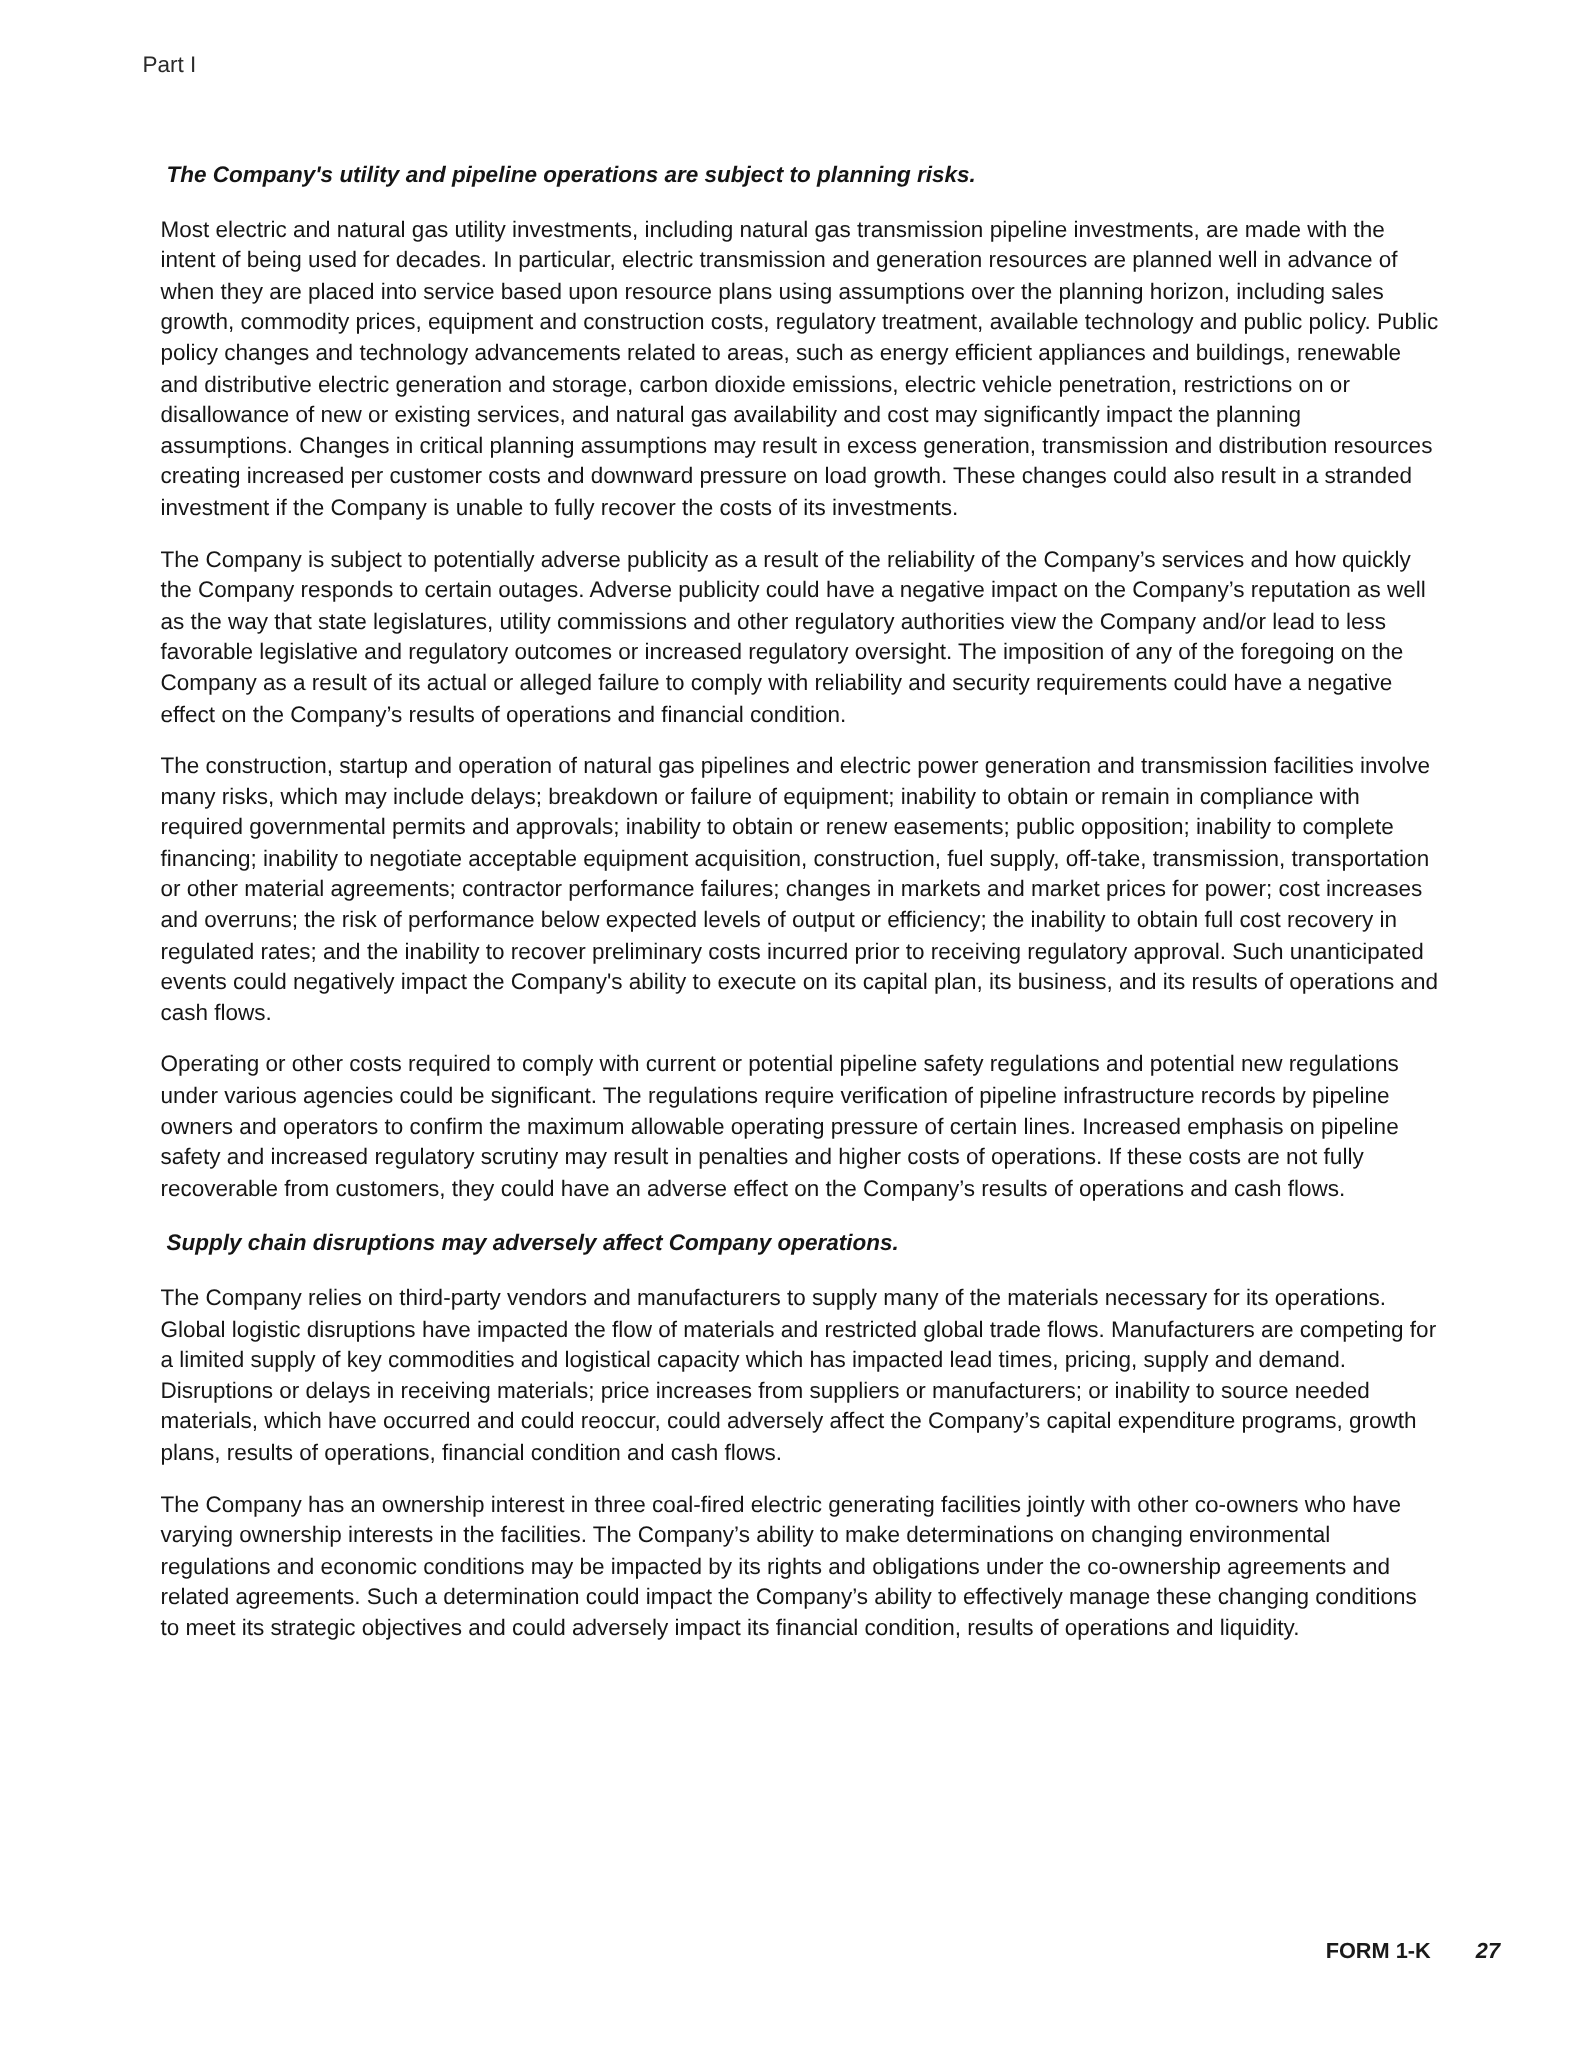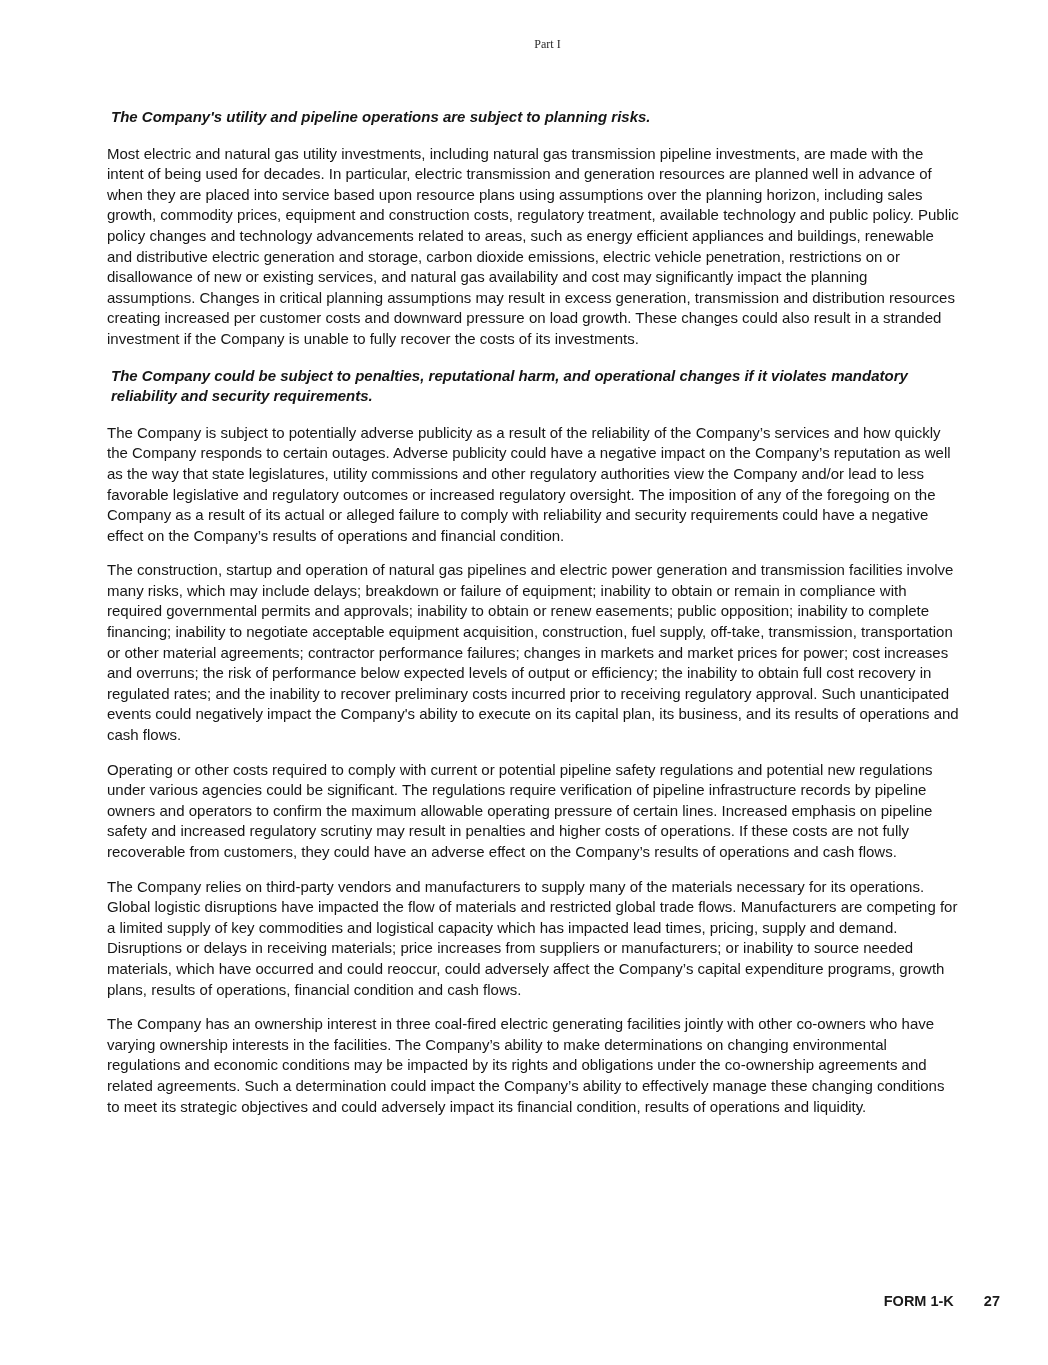--- a/index.html
+++ b/index.html
@@ -10,25 +10,24 @@
     background: #ffffff;
     font-family: "Liberation Sans", sans-serif;
     color: #161616;
     overflow: hidden;
   }
   .page-header {
     position: absolute;
     top: 36px;
     left: 95px;
     right: 48px;
-    text-align: center;
-    font-size: 12px;
+    text-align: left;
+    font-size: 15px;
     line-height: 16px;
     color: #2a2a2a;
-    font-family: Liberation Serif, serif;
   }
   .content {
     position: absolute;
     top: 91px;
     left: 95px;
     width: 864px;
     font-size: 15px;
     line-height: 20.6px;
   }
   .section { margin: 0; }
@@ -45,49 +44,49 @@
   .page-footer {
     position: absolute;
     top: 1293px;
     left: 95px;
     right: 48px;
     text-align: right;
     font-size: 14.5px;
     font-weight: bold;
     color: #1a1a1a;
   }
-  .page-footer .page-number { margin-left: 30px; }
+  .page-footer .page-number { margin-left: 30px; font-style: italic; }
 </style>
 </head>
 <body>
 
 <div class="page">
 
   <div class="page-header">
     <span>Part I</span>
   </div>
 
   <div class="content">
 
     <div class="section">
       <h2 class="section-heading">The Company's utility and pipeline operations are subject to planning risks.</h2>
       <p class="body-para">Most electric and natural gas utility investments, including natural gas transmission pipeline investments, are made with the intent of being used for decades. In particular, electric transmission and generation resources are planned well in advance of when they are placed into service based upon resource plans using assumptions over the planning horizon, including sales growth, commodity prices, equipment and construction costs, regulatory treatment, available technology and public policy. Public policy changes and technology advancements related to areas, such as energy efficient appliances and buildings, renewable and distributive electric generation and storage, carbon dioxide emissions, electric vehicle penetration, restrictions on or disallowance of new or existing services, and natural gas availability and cost may significantly impact the planning assumptions. Changes in critical planning assumptions may result in excess generation, transmission and distribution resources creating increased per customer costs and downward pressure on load growth. These changes could also result in a stranded investment if the Company is unable to fully recover the costs of its investments.</p>
     </div>
 
     <div class="section">
-      <h2 class="section-heading">The Company could be subject to penalties, reputational harm, and operational changes if it violates mandatory reliability and security requirements.</h2>
       <p class="body-para">The Company is subject to potentially adverse publicity as a result of the reliability of the Company’s services and how quickly the Company responds to certain outages. Adverse publicity could have a negative impact on the Company’s reputation as well as the way that state legislatures, utility commissions and other regulatory authorities view the Company and/or lead to less favorable legislative and regulatory outcomes or increased regulatory oversight. The imposition of any of the foregoing on the Company as a result of its actual or alleged failure to comply with reliability and security requirements could have a negative effect on the Company’s results of operations and financial condition.</p>
     </div>
 
     <div class="section">
       <p class="body-para">The construction, startup and operation of natural gas pipelines and electric power generation and transmission facilities involve many risks, which may include delays; breakdown or failure of equipment; inability to obtain or remain in compliance with required governmental permits and approvals; inability to obtain or renew easements; public opposition; inability to complete financing; inability to negotiate acceptable equipment acquisition, construction, fuel supply, off-take, transmission, transportation or other material agreements; contractor performance failures; changes in markets and market prices for power; cost increases and overruns; the risk of performance below expected levels of output or efficiency; the inability to obtain full cost recovery in regulated rates; and the inability to recover preliminary costs incurred prior to receiving regulatory approval. Such unanticipated events could negatively impact the Company's ability to execute on its capital plan, its business, and its results of operations and cash flows.</p>
       <p class="body-para">Operating or other costs required to comply with current or potential pipeline safety regulations and potential new regulations under various agencies could be significant. The regulations require verification of pipeline infrastructure records by pipeline owners and operators to confirm the maximum allowable operating pressure of certain lines. Increased emphasis on pipeline safety and increased regulatory scrutiny may result in penalties and higher costs of operations. If these costs are not fully recoverable from customers, they could have an adverse effect on the Company’s results of operations and cash flows.</p>
     </div>
 
     <div class="section">
+      <h2 class="section-heading">Supply chain disruptions may adversely affect Company operations.</h2>
       <p class="body-para">The Company relies on third-party vendors and manufacturers to supply many of the materials necessary for its operations. Global logistic disruptions have impacted the flow of materials and restricted global trade flows. Manufacturers are competing for a limited supply of key commodities and logistical capacity which has impacted lead times, pricing, supply and demand. Disruptions or delays in receiving materials; price increases from suppliers or manufacturers; or inability to source needed materials, which have occurred and could reoccur, could adversely affect the Company’s capital expenditure programs, growth plans, results of operations, financial condition and cash flows.</p>
     </div>
 
     <div class="section">
       <p class="body-para">The Company has an ownership interest in three coal-fired electric generating facilities jointly with other co-owners who have varying ownership interests in the facilities. The Company’s ability to make determinations on changing environmental regulations and economic conditions may be impacted by its rights and obligations under the co-ownership agreements and related agreements. Such a determination could impact the Company’s ability to effectively manage these changing conditions to meet its strategic objectives and could adversely impact its financial condition, results of operations and liquidity.</p>
     </div>
 
   </div>
 
   <div class="page-footer">

